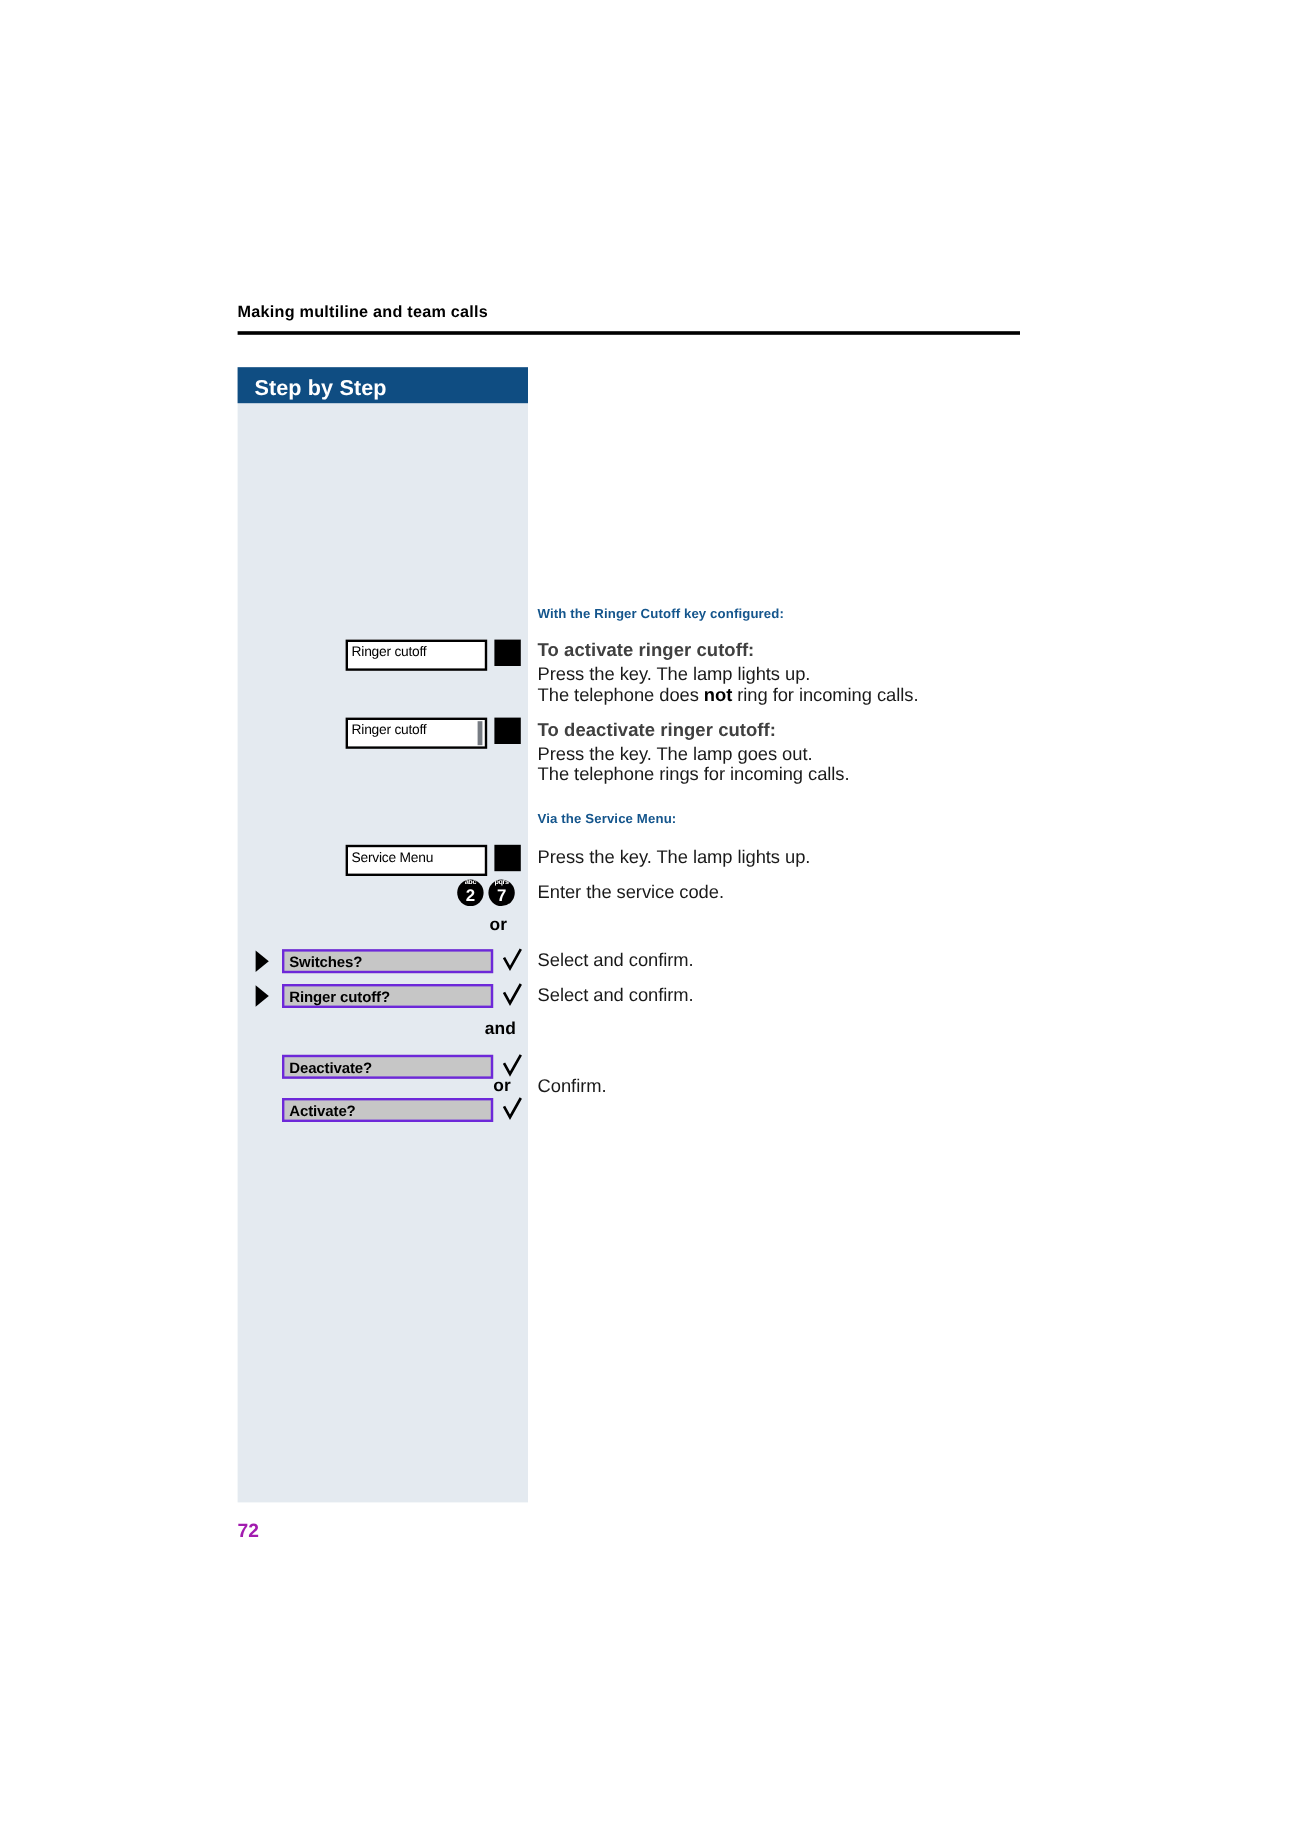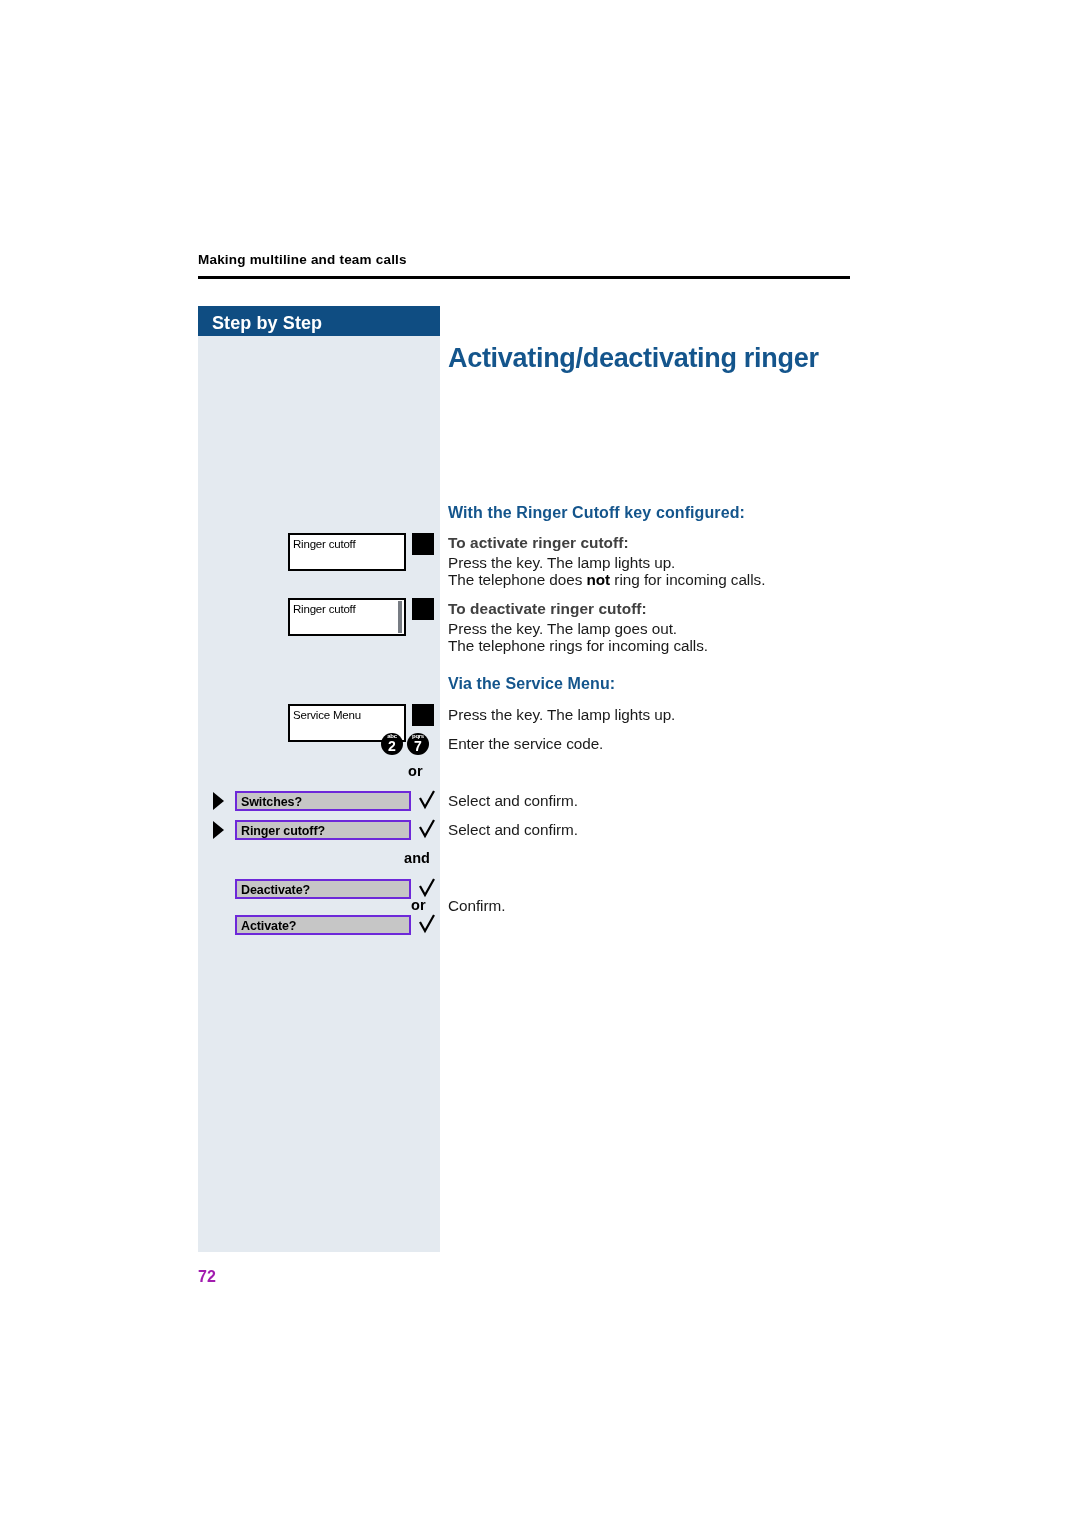--- a/index.html
+++ b/index.html
@@ -98,42 +98,42 @@
     left: 448px;
     font-size: 15.3px;
     line-height: 19.6px;
     color: #1a1a1a;
     letter-spacing: -0.05px;
     white-space: nowrap;
   }
   .rtext.blue-head {
     color: #14558c;
     font-weight: bold;
-    font-size: 16px;
+    font-size: 11px;
     letter-spacing: 0.1px;
   }
   .rtext.bold-head {
     color: #404040;
     font-weight: bold;
     font-size: 15.4px;
     letter-spacing: 0.05px;
   }
   .rtext b { font-weight: bold; color:#000; }
 
   
   .keyrow {
     position: absolute;
     height: 22px;
   }
   .key-label {
     position: absolute;
     left: 0;
     top: 0;
     width: 118px;
-    height: 38px;
+    height: 26px;
     background: #ffffff;
     border: 2px solid #000000;
     box-sizing: border-box;
   }
   .key-label .kl-text {
     position: absolute;
     left: 3px;
     top: 2px;
     font-size: 11.5px;
     line-height: 15px;
@@ -347,21 +347,20 @@
     <span class="ob-text">Activate?</span>
   </div>
   <div class="opt-check" style="left:183px; top:-2px;">
     <svg width="18" height="22" viewBox="0 0 18 22">
         <path d="M2 9 L7 18 L16 2" stroke="#000" stroke-width="2.2" fill="none"></path>
       </svg>
   </div>
 </div>
 
 <div id="main">
-  <h1 id="page-title">Activating/deactivating ringer</h1>
 </div>
 
 <div class="rtext blue-head" style="top:503px;">With the Ringer Cutoff key configured:</div>
 
 <div class="rtext bold-head" style="top:533px;">To activate ringer cutoff:</div>
 <div class="rtext" style="top:553px;">Press the key. The lamp lights up.</div>
 <div class="rtext" style="top:570px;"><span>The telephone does </span><b>not</b><span> ring for incoming calls.</span></div>
 
 <div class="rtext bold-head" style="top:599px;">To deactivate ringer cutoff:</div>
 <div class="rtext" style="top:619px;">Press the key. The lamp goes out.</div>

